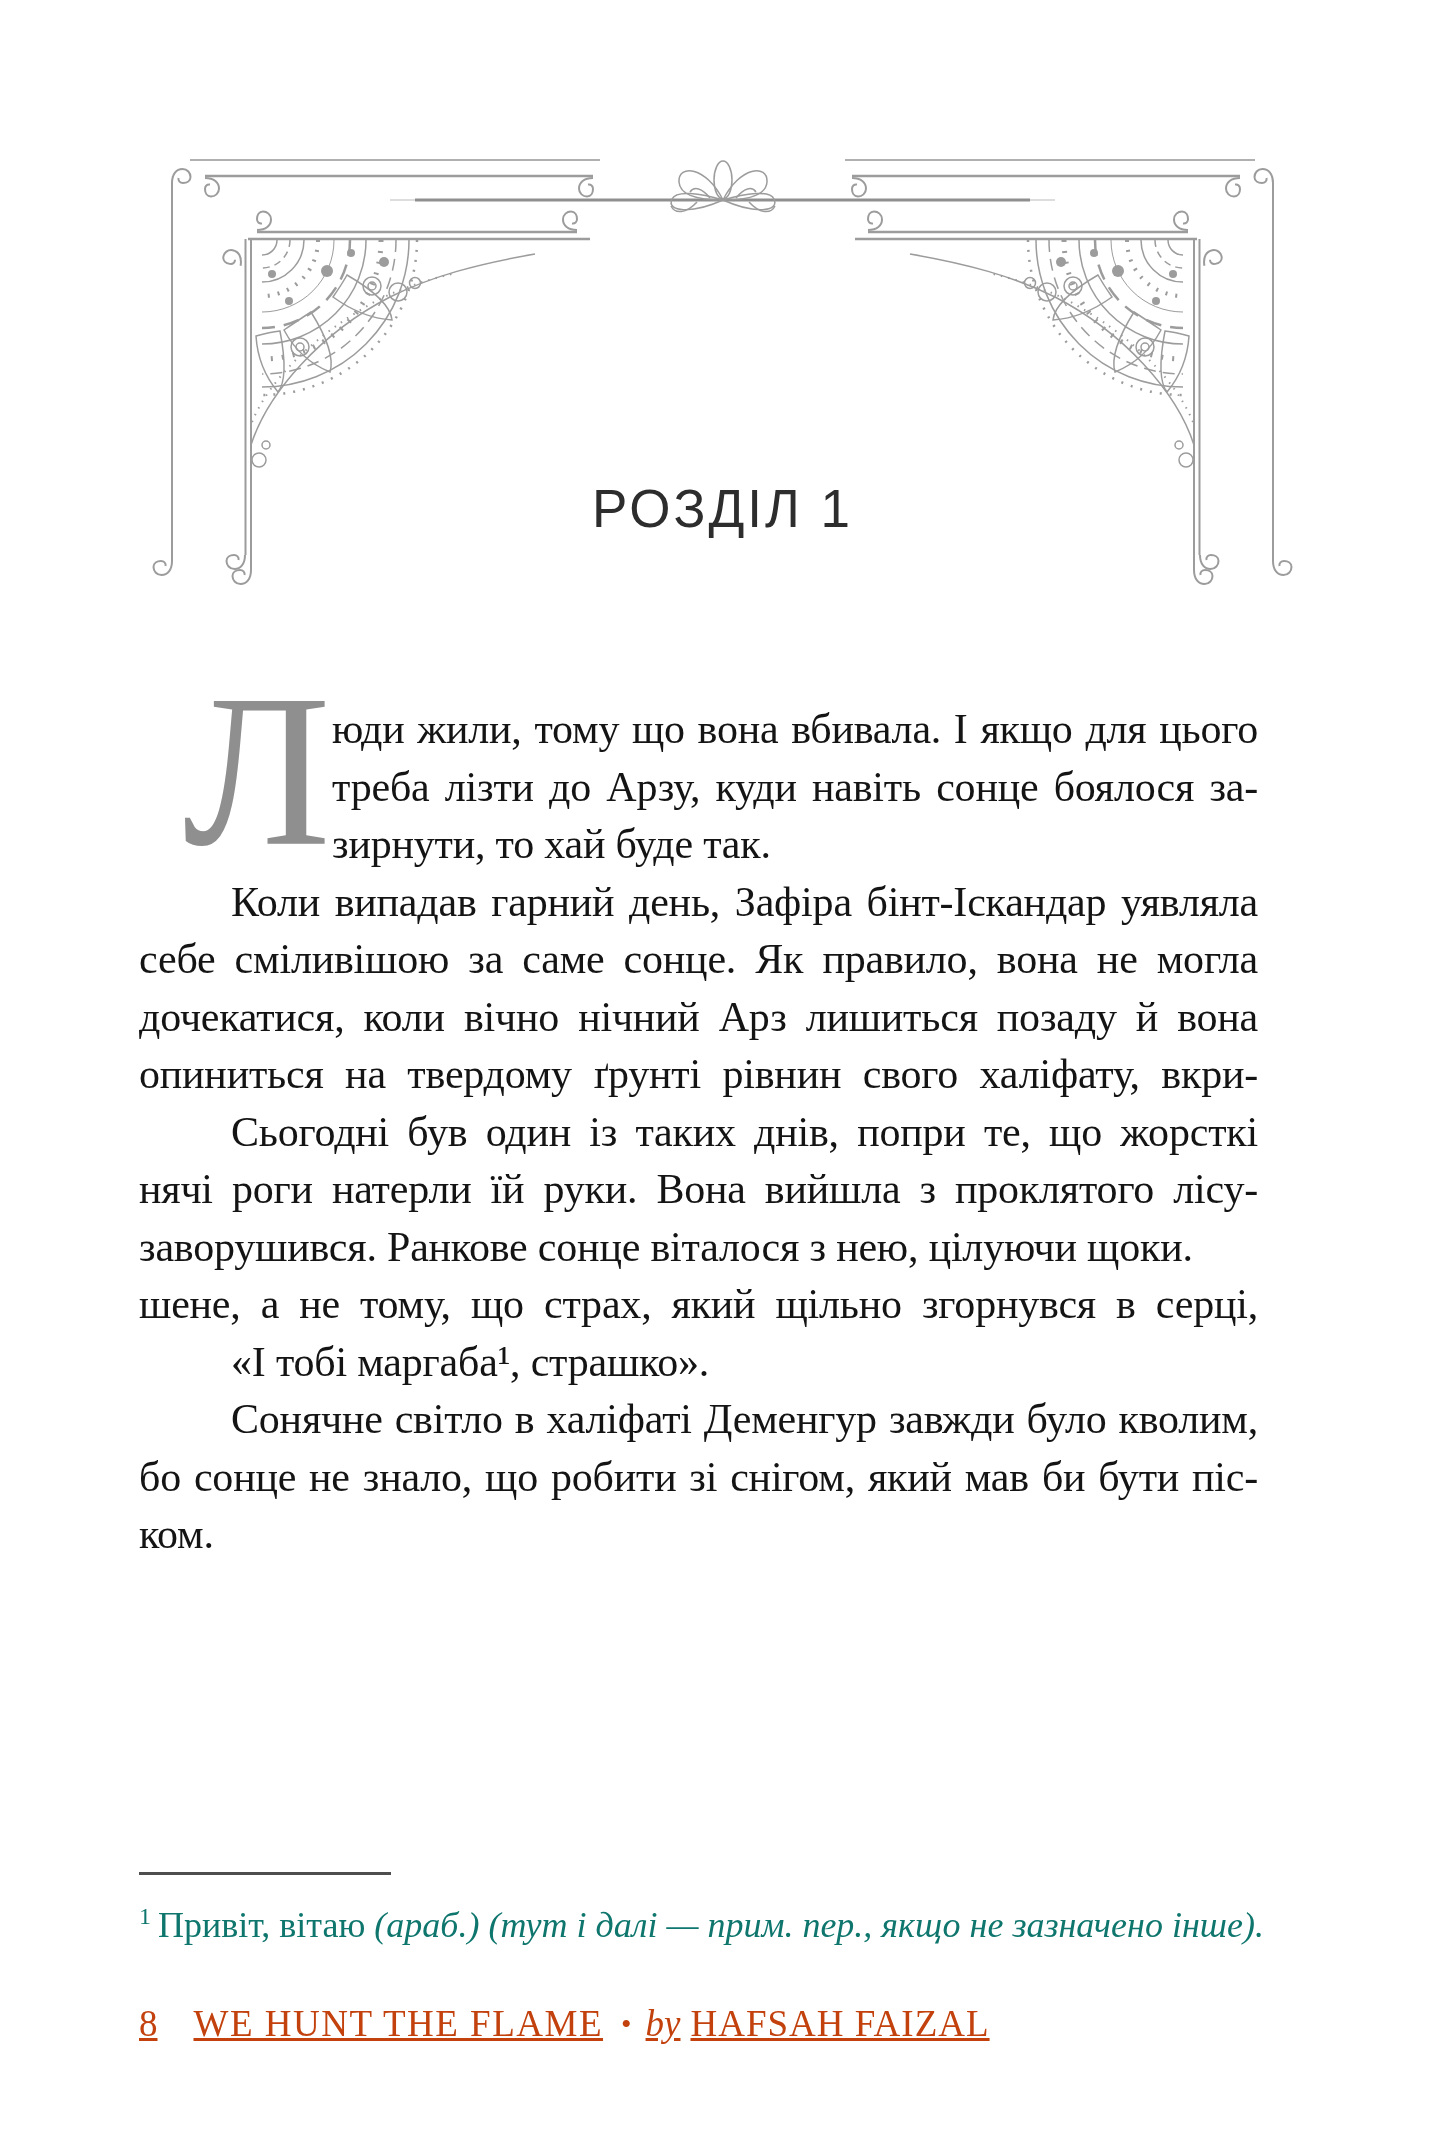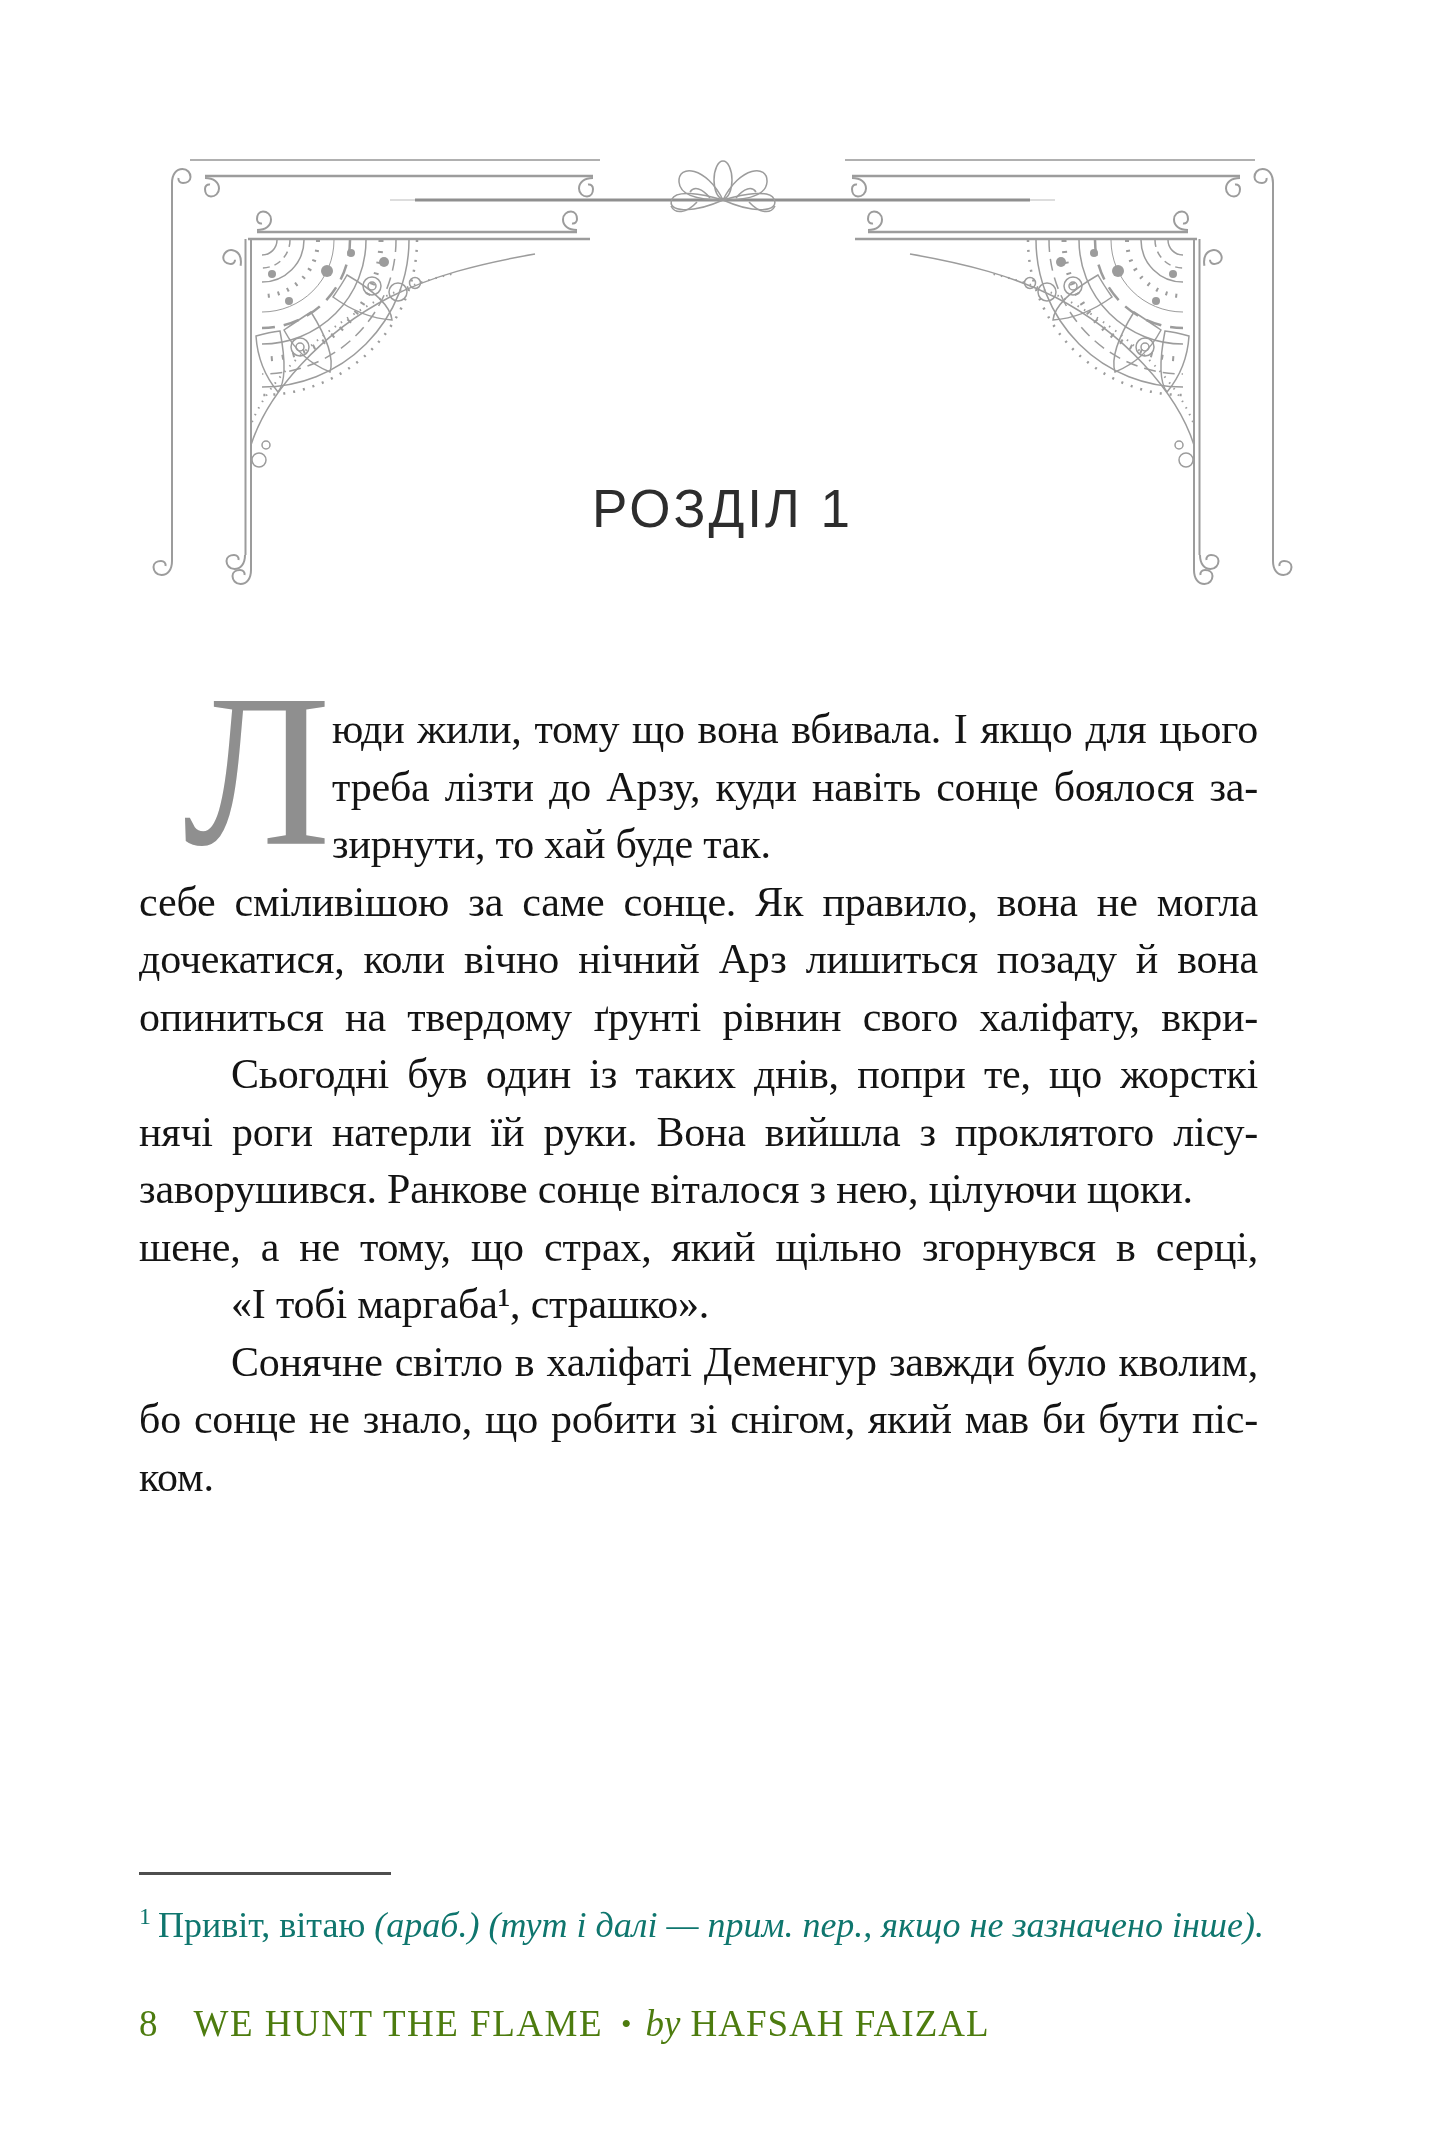--- a/index.html
+++ b/index.html
@@ -42,21 +42,21 @@
   }
   .footnote{
     position:absolute;left:139px;top:1893px;width:1125px;
     font-size:36px;line-height:46px;color:#0f766e;
   }
   .footnote sup{font-size:24px;margin-right:7px;}
   .footnote .it{font-style:italic;}
   
   .footer{
     position:absolute;left:139px;top:2002px;width:1200px;
-    font-size:37px;color:#4d7c0f;white-space:nowrap;
+    font-size:37px;color:#c2410c;white-space:nowrap;text-decoration:underline;
   }
   .footer .pagenum{margin-right:36px;}
   .footer .booktitle{letter-spacing:1.5px;}
   .footer .sep{display:inline-block;margin:0 14px 0 18px;font-size:30px;vertical-align:2px;}
   .footer .by{font-style:italic;margin-right:10px;}
   .footer .author{letter-spacing:1px;}
 </style>
 </head>
 <body>
 
@@ -152,20 +152,21 @@
     <div class="para">
       <div class="dropcap-box">
         <span>Л</span>
       </div>
       <div class="line">юди жили, тому що вона вбивала. І якщо для цього</div>
       <div class="line">треба лізти до Арзу, куди навіть сонце боялося за-</div>
       <div class="line end">зирнути, то хай буде так.</div>
     </div>
 
     <div class="para">
+      <div class="line ind">Коли випадав гарний день, Зафіра бінт-Іскандар уявляла</div>
       <div class="line">себе сміливішою за саме сонце. Як правило, вона не могла</div>
       <div class="line">дочекатися, коли вічно нічний Арз лишиться позаду й вона</div>
       <div class="line">опиниться на твердому ґрунті рівнин свого халіфату, вкри-</div>
     </div>
 
     <div class="para">
       <div class="line ind">Сьогодні був один із таких днів, попри те, що жорсткі оле-</div>
       <div class="line">нячі роги натерли їй руки. Вона вийшла з проклятого лісу-</div>
       <div class="line end">заворушився. Ранкове сонце віталося з нею, цілуючи щоки.</div>
       <div class="line">шене, а не тому, що страх, який щільно згорнувся в серці,</div>

